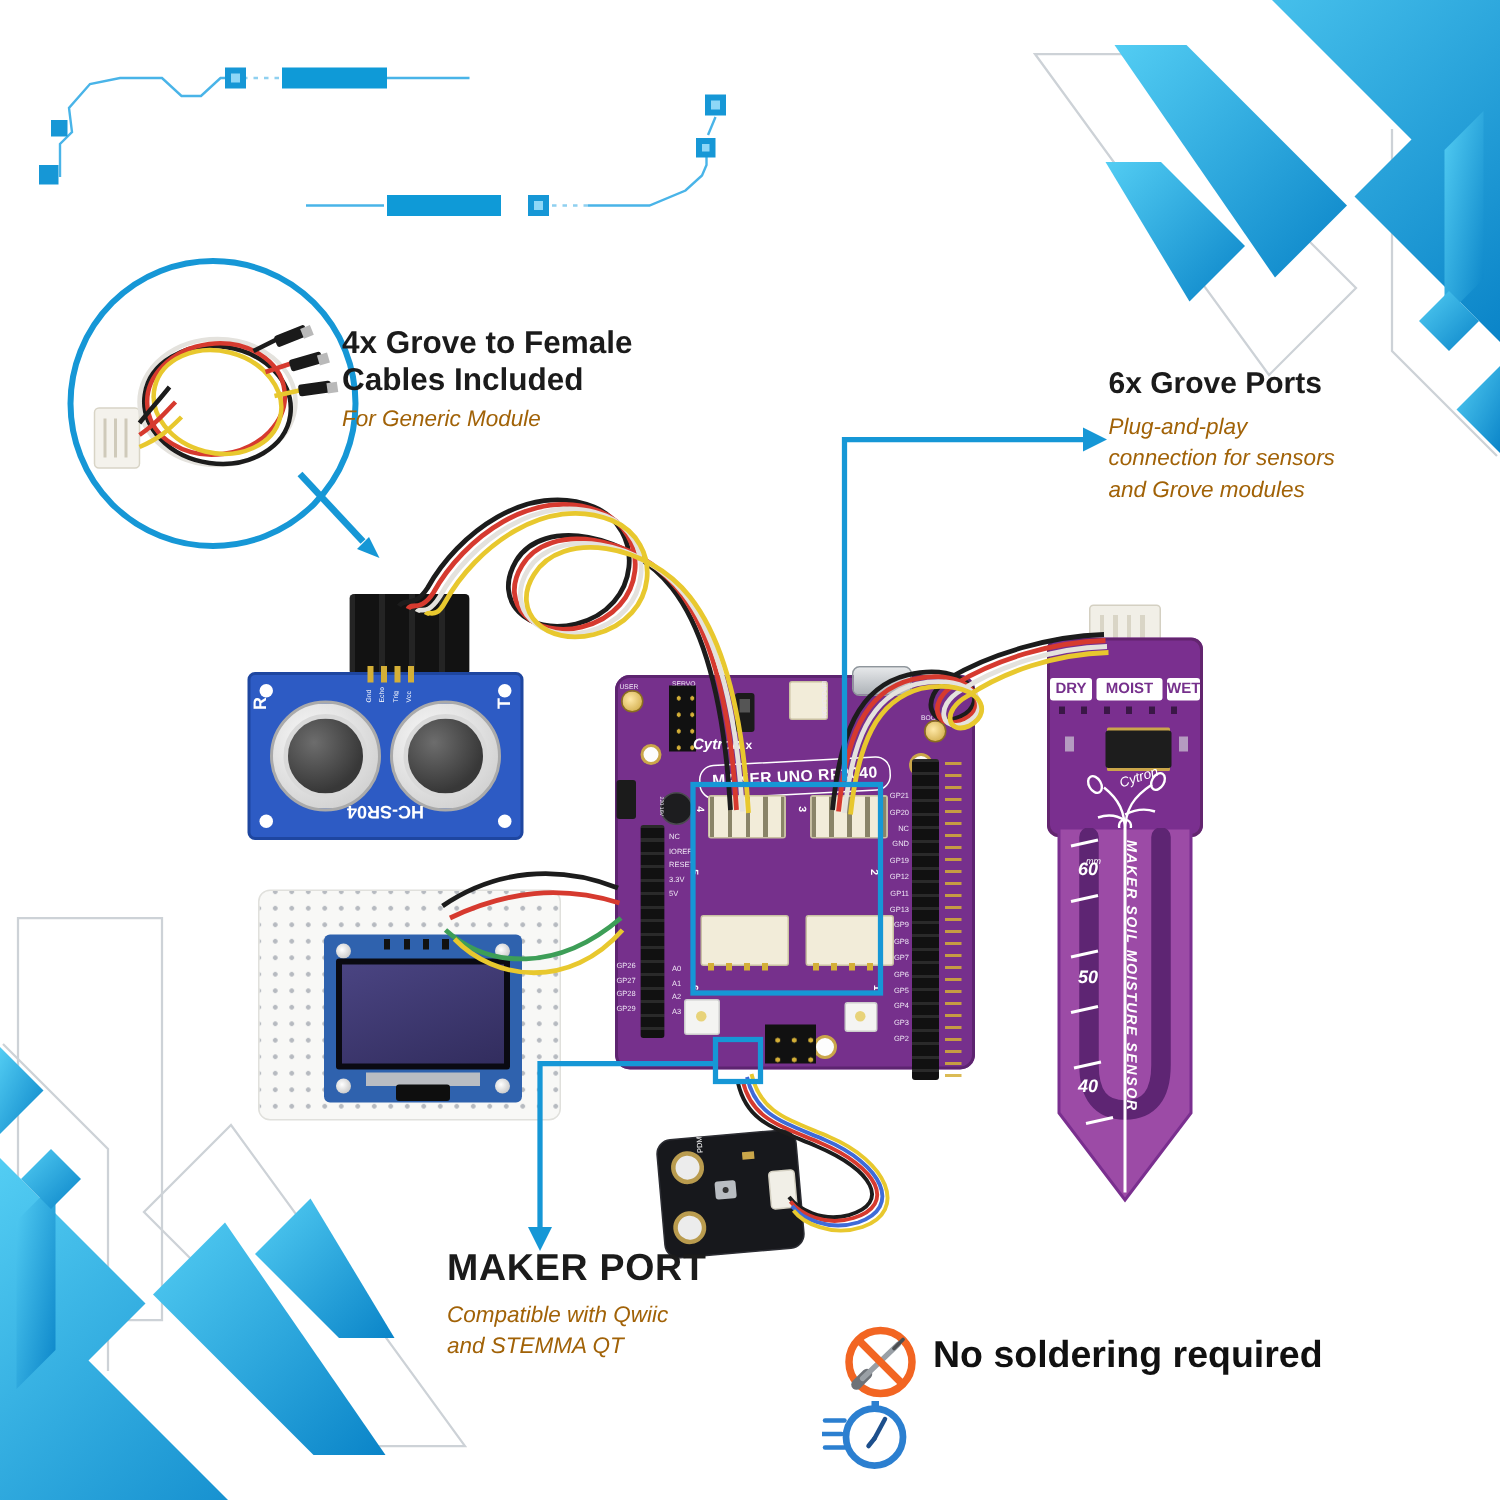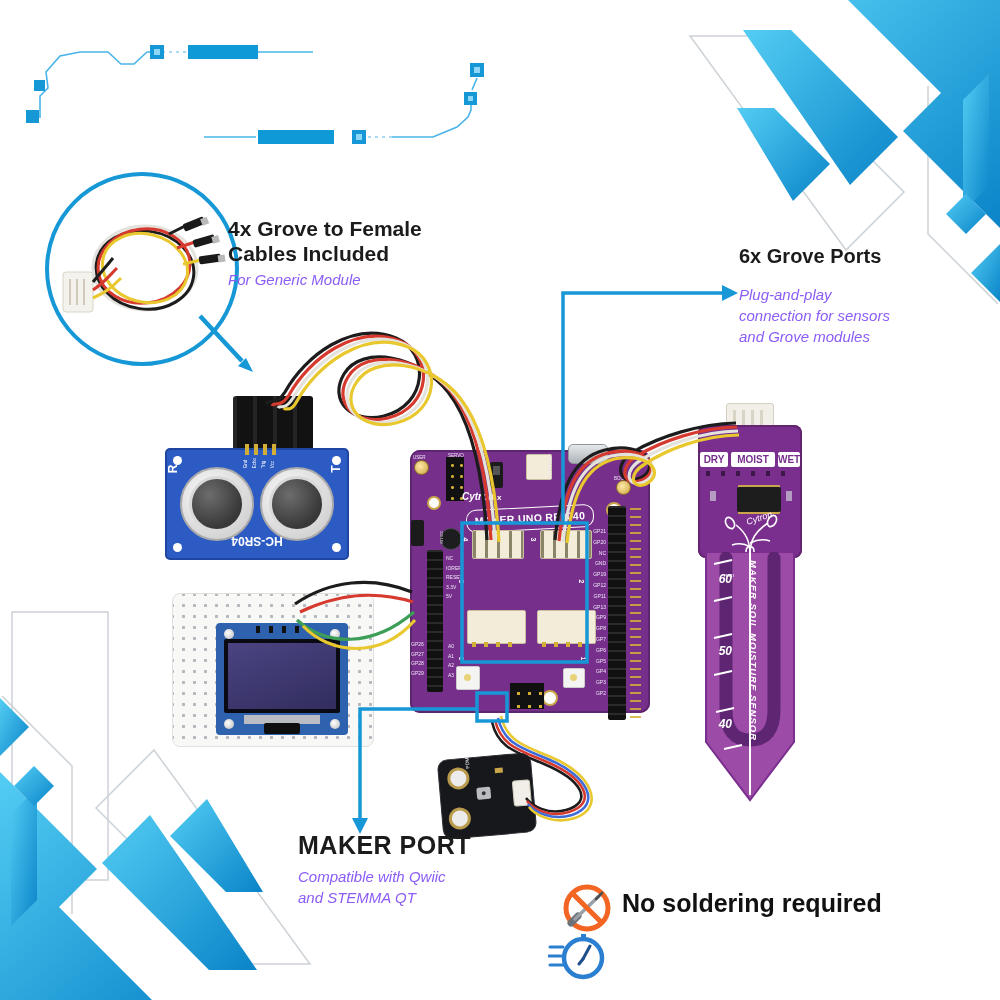--- a/index.html
+++ b/index.html
@@ -2,21 +2,21 @@
 <html><head>
 <meta charset="utf-8">
 <style>
   html,body{margin:0;padding:0;background:#fff;}
   #canvas{position:relative;width:1000px;height:1000px;background:#fff;overflow:hidden;
           font-family:"Liberation Sans",sans-serif;}
   .abs{position:absolute;}
   .svgabs{position:absolute;pointer-events:none;}
   .title{font-size:41px;font-weight:bold;color:#141414;letter-spacing:-0.5px;white-space:nowrap;}
   .h-bold{font-weight:bold;color:#1b1b1b;white-space:nowrap;}
-  .h-italic{font-style:italic;color:#8b5cf6;white-space:nowrap;}
+  .h-italic{font-style:italic;color:#a16207;white-space:nowrap;}
   .callout-h{font-size:21px;line-height:25px;}
   .sub{font-size:15px;line-height:21px;}
   .feature-label{font-size:25px;font-weight:bold;color:#111;white-space:nowrap;}
   
   .board{left:410px;top:450px;width:240px;height:263px;background:#76308c;border-radius:10px;
          box-shadow:inset 0 0 0 2px #5d2470;z-index:2;}
   .pinhdr{background:#161616;background-image:repeating-linear-gradient(180deg,#2a2a2a 0 2px,#111 2px 9px);border-radius:2px;}
   .goldbtn{background:radial-gradient(circle at 40% 40%,#ffe9a8,#caa33c);border-radius:50%;border:1px solid #8a6d20;}
   .tinylbl{font-size:5px;color:#efe6f5;line-height:9.5px;white-space:nowrap;}
   .pinlist{display:flex;flex-direction:column;}
@@ -135,21 +135,21 @@
   </div>
 
   <div class="abs" style="left:228px;top:216px;z-index:5;">
     <div class="h-bold callout-h">4x Grove to Female</div>
     <div class="h-bold callout-h">Cables Included</div>
     <div class="h-italic sub" style="margin-top:3px;">For Generic Module</div>
   </div>
 
   <div class="abs" style="left:739px;top:245px;z-index:5;">
     <div class="h-bold" style="font-size:20px;">6x Grove Ports</div>
-    <div class="h-italic sub" style="margin-top:16px;">Plug-and-play</div>
+    <div class="h-italic sub" style="margin-top:6px;">Plug-and-play</div>
     <div class="h-italic sub">connection for sensors</div>
     <div class="h-italic sub">and Grove modules</div>
   </div>
 
   <div class="abs" style="left:233px;top:396px;width:80px;height:54px;background:#141414;border-radius:3px;
        background-image:repeating-linear-gradient(90deg,#242424 0 4px,#121212 4px 20px);z-index:2;"></div>
   <div class="abs hc">
     <div class="abs hole-w" style="left:6px;top:6px;width:9px;height:9px;"></div>
     <div class="abs hole-w" style="left:165px;top:6px;width:9px;height:9px;"></div>
     <div class="abs hole-w" style="left:6px;top:93px;width:9px;height:9px;"></div>

